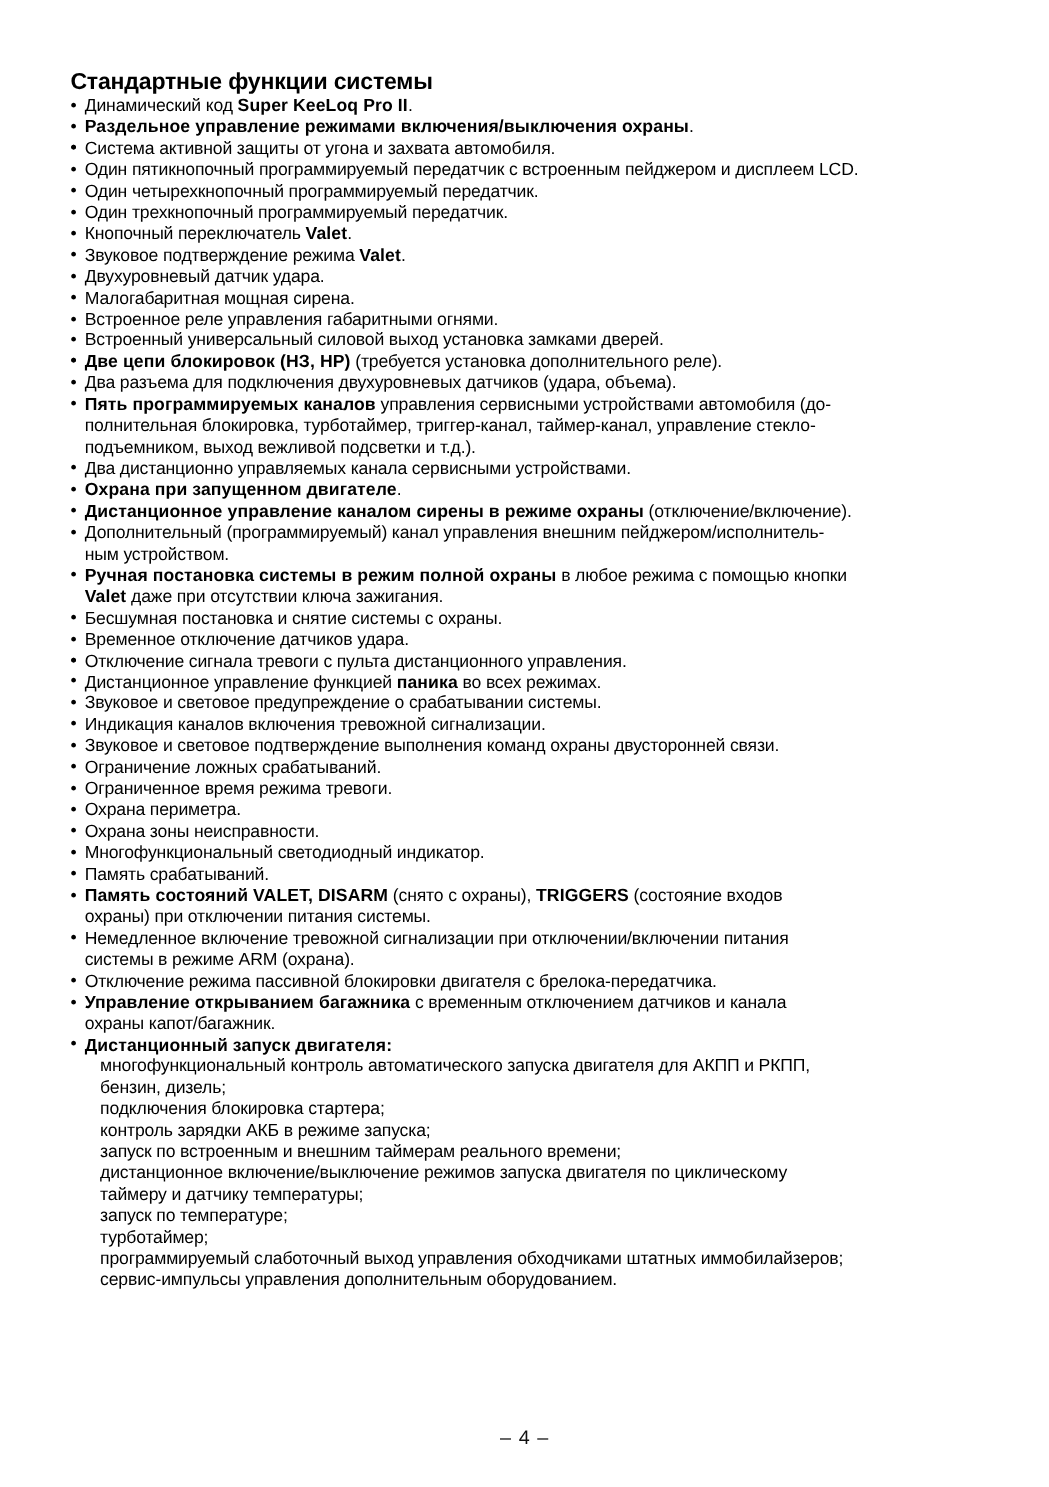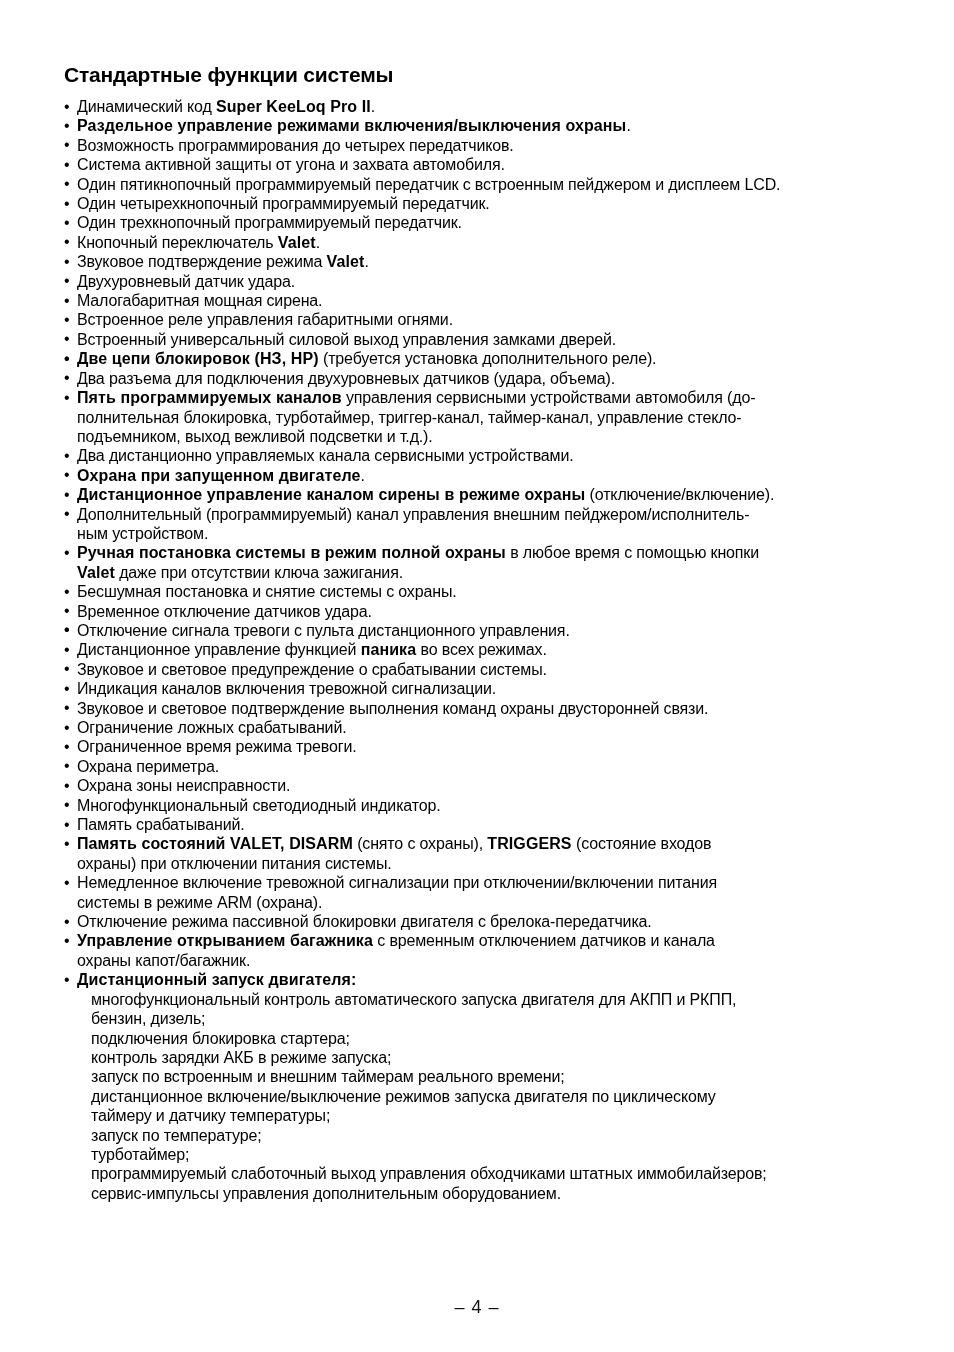--- a/index.html
+++ b/index.html
@@ -18,21 +18,20 @@
     background: #fff;
   }
   .content {
     padding: 62px 58px 0 64px;
   }
   h1.doc-title {
     font-size: 21px;
     line-height: 25px;
     font-weight: bold;
     letter-spacing: -0.2px;
-    margin-bottom: 10px;
   }
   .feature-list {
     font-size: 16px;
     line-height: 19.4px;
     letter-spacing: -0.15px;
   }
   .item {
     position: relative;
     white-space: pre-line;
   }
@@ -58,43 +57,43 @@
 </style>
 </head>
 <body>
 
 <div class="page">
   <div class="content">
     <h1 class="doc-title">Стандартные функции системы</h1>
     <div class="feature-list">
         <div class="item bullet"><span class="dot">•</span><span><span>Динамический код </span><span class="b">Super KeeLoq Pro II</span><span>.</span></span></div>
         <div class="item bullet"><span class="dot">•</span><span><span class="b">Раздельное управление режимами включения/выключения охраны</span><span>.</span></span></div>
-        <div class="item bullet"><span class="dot">•</span><span><span>Возможность программирования до четырех передатчиков.</span></span></div>
+        <div class="item bullet"><span class="dot">•</span></div>
         <div class="item bullet"><span class="dot">•</span><span><span>Система активной защиты от угона и захвата автомобиля.</span></span></div>
         <div class="item bullet"><span class="dot">•</span><span><span>Один пятикнопочный программируемый передатчик с встроенным пейджером и дисплеем LCD.</span></span></div>
         <div class="item bullet"><span class="dot">•</span><span><span>Один четырехкнопочный программируемый передатчик.</span></span></div>
         <div class="item bullet"><span class="dot">•</span><span><span>Один трехкнопочный программируемый передатчик.</span></span></div>
         <div class="item bullet"><span class="dot">•</span><span><span>Кнопочный переключатель </span><span class="b">Valet</span><span>.</span></span></div>
         <div class="item bullet"><span class="dot">•</span><span><span>Звуковое подтверждение режима </span><span class="b">Valet</span><span>.</span></span></div>
         <div class="item bullet"><span class="dot">•</span><span><span>Двухуровневый датчик удара.</span></span></div>
         <div class="item bullet"><span class="dot">•</span><span><span>Малогабаритная мощная сирена.</span></span></div>
         <div class="item bullet"><span class="dot">•</span><span><span>Встроенное реле управления габаритными огнями.</span></span></div>
-        <div class="item bullet"><span class="dot">•</span><span><span>Встроенный универсальный силовой выход управления замками дверей.</span></span></div>
+        <div class="item bullet"><span class="dot">•</span><span><span>Встроенный универсальный силовой выход установка замками дверей.</span></span></div>
         <div class="item bullet"><span class="dot">•</span></div>
         <div class="item bullet"><span class="dot">•</span><span><span class="b">Две цепи блокировок (НЗ, НР)</span><span> (требуется установка дополнительного реле).</span></span></div>
         <div class="item bullet"><span class="dot">•</span><span><span>Два разъема для подключения двухуровневых датчиков (удара, объема).</span></span></div>
         <div class="item bullet"><span class="dot">•</span><span><span class="b">Пять программируемых каналов</span><span> управления сервисными устройствами автомобиля (до-
 полнительная блокировка, турботаймер, триггер-канал, таймер-канал, управление стекло-
 подъемником, выход вежливой подсветки и т.д.).</span></span></div>
         <div class="item bullet"><span class="dot">•</span><span><span>Два дистанционно управляемых канала сервисными устройствами.</span></span></div>
         <div class="item bullet"><span class="dot">•</span><span><span class="b">Охрана при запущенном двигателе</span><span>.</span></span></div>
         <div class="item bullet"><span class="dot">•</span><span><span class="b">Дистанционное управление каналом сирены в режиме охраны</span><span> (отключение/включение).</span></span></div>
         <div class="item bullet"><span class="dot">•</span><span><span>Дополнительный (программируемый) канал управления внешним пейджером/исполнитель-
 ным устройством.</span></span></div>
-        <div class="item bullet"><span class="dot">•</span><span><span class="b">Ручная постановка системы в режим полной охраны</span><span> в любое время с помощью кнопки
+        <div class="item bullet"><span class="dot">•</span><span><span class="b">Ручная постановка системы в режим полной охраны</span><span> в любое режима с помощью кнопки
 </span><span class="b">Valet</span><span> даже при отсутствии ключа зажигания.</span></span></div>
         <div class="item bullet"><span class="dot">•</span><span><span>Бесшумная постановка и снятие системы с охраны.</span></span></div>
         <div class="item bullet"><span class="dot">•</span><span><span>Временное отключение датчиков удара.</span></span></div>
         <div class="item bullet"><span class="dot">•</span></div>
         <div class="item bullet"><span class="dot">•</span><span><span>Отключение сигнала тревоги с пульта дистанционного управления.</span></span></div>
         <div class="item bullet"><span class="dot">•</span><span><span>Дистанционное управление функцией </span><span class="b">паника</span><span> во всех режимах.</span></span></div>
         <div class="item bullet"><span class="dot">•</span><span><span>Звуковое и световое предупреждение о срабатывании системы.</span></span></div>
         <div class="item bullet"><span class="dot">•</span><span><span>Индикация каналов включения тревожной сигнализации.</span></span></div>
         <div class="item bullet"><span class="dot">•</span><span><span>Звуковое и световое подтверждение выполнения команд охраны двусторонней связи.</span></span></div>
         <div class="item bullet"><span class="dot">•</span><span><span>Ограничение ложных срабатываний.</span></span></div>

